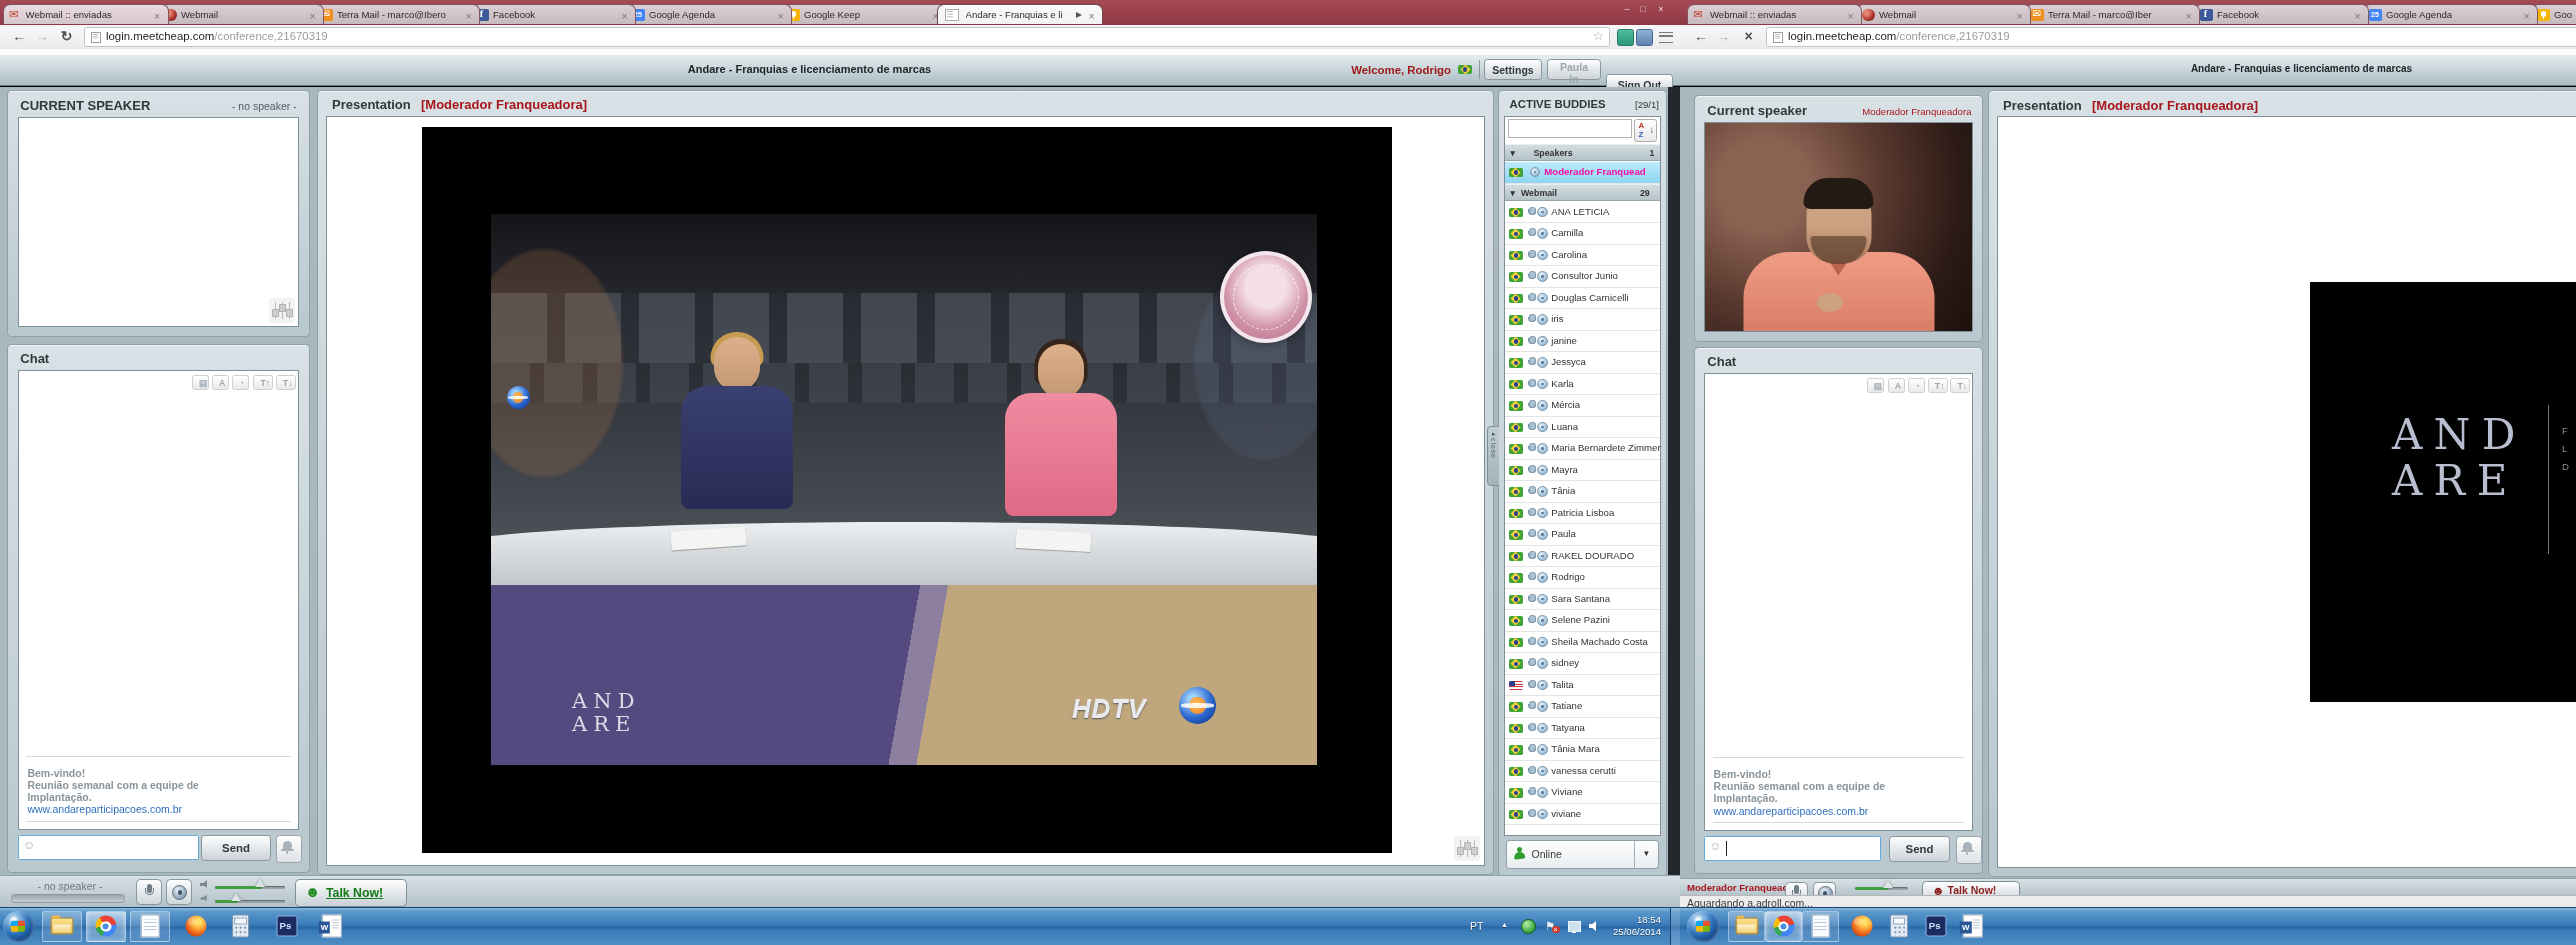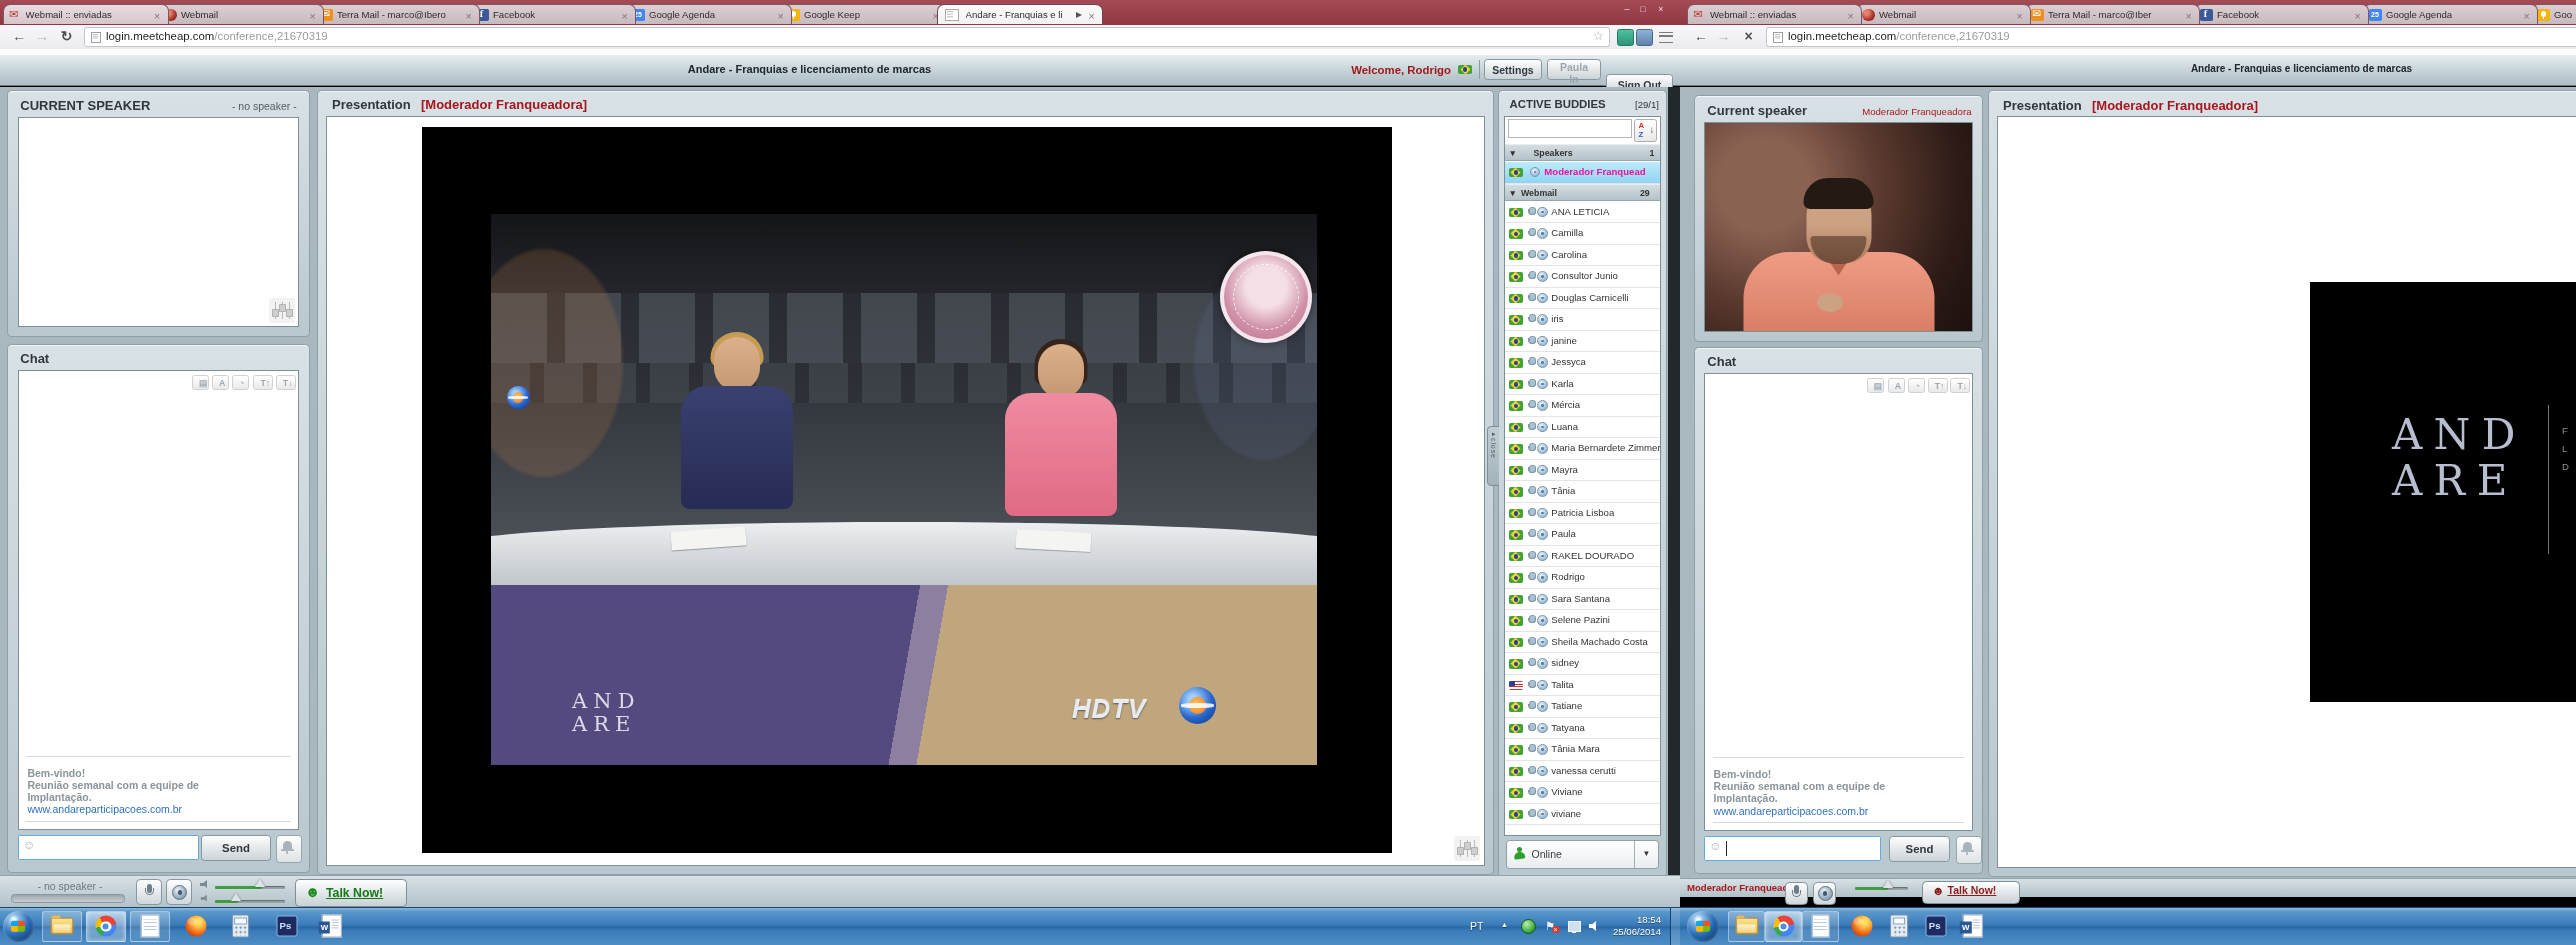--- a/index.html
+++ b/index.html
@@ -769,20 +769,23 @@
       <span class="strack" style="left:175px;top:7.9px;width:53px">
           <span class="sfill" style="width:33px"></span>
           <span class="sthumb" style="left:28px;top:-7px"></span>
         </span>
       <span class="talkbtn" style="left:242px;top:1.8px;width:96px;height:21px">
         <span class="talkface" style="top:1.8px;font-size:12.3px;color:#8c1c1c">☻</span>
         <span class="talktxt red" style="left:24.5px;top:2.6px;font-size:10.5px">Talk Now!</span>
       </span>
     </div>
 
+    <div class="statusbar" style="left:0;right:0;top:895px;height:14px">
+      <span style="position:absolute;left:7px;top:0.9px">Aguardando a.adroll.com...</span>
+    </div>
 
     <div class="taskbar">
       <span class="orb" style="left:7px;top:2.6px;width:31.5px;height:31.5px">
           <span class="orbflag"></span>
         </span>
       <div id="apps-right">
           <span class="slot" style="left: 48px; width: 37px;">
             <span class="tbicon ic-explorer"></span>
           </span>
           <span class="slot on" style="left: 85px; width: 37px;">

